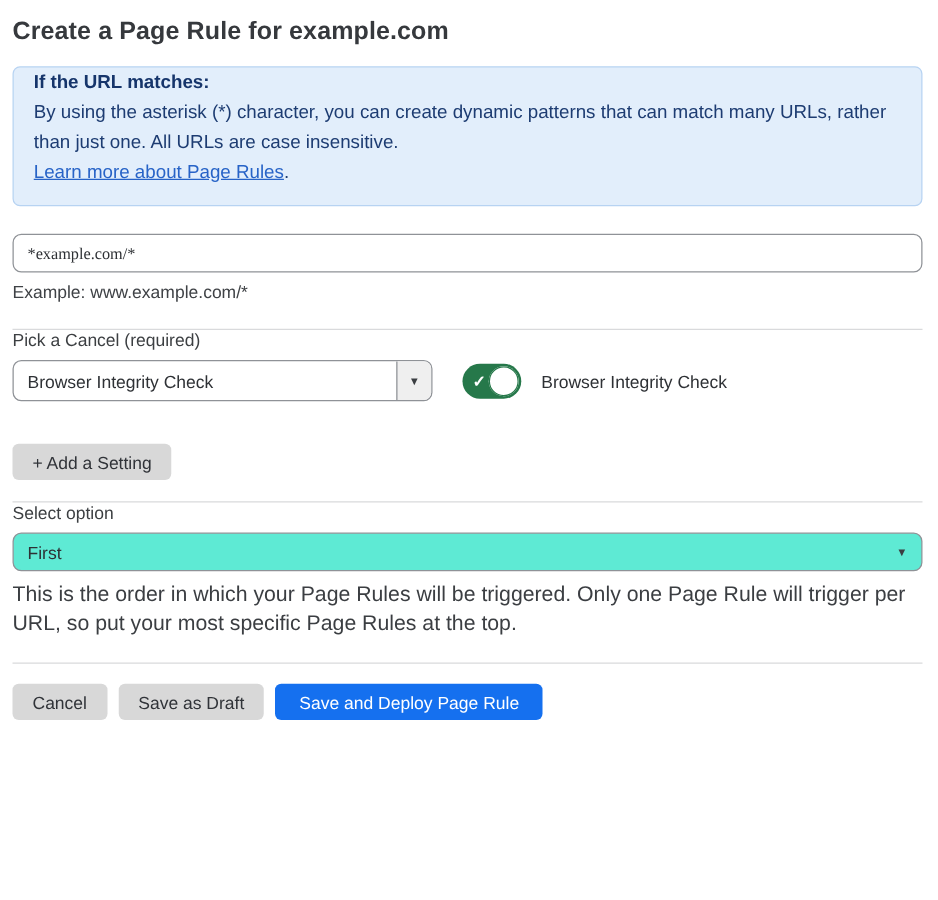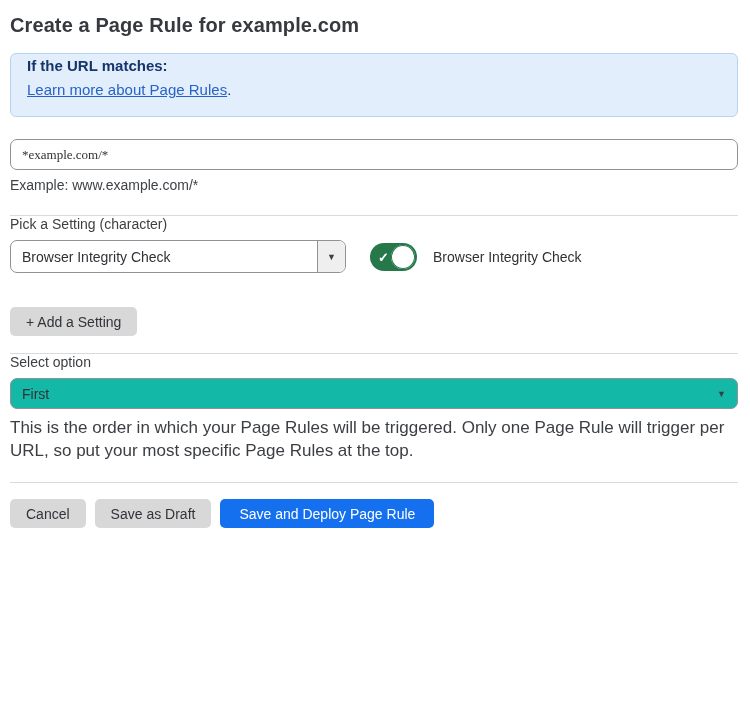--- a/index.html
+++ b/index.html
@@ -152,21 +152,21 @@
 
   .add-setting-btn { margin-top: 34px; }
 
   
   .select-full {
     position: relative;
     width: 100%;
     height: 31px;
     border: 1px solid #8f9297;
     border-radius: 7px;
-    background: #14b8a6;
+    background: #5eead4;
     display: flex;
     align-items: center;
     padding: 0 11px;
     font-size: 14px;
     color: #2e3135;
     cursor: pointer;
   }
   .select-full .full-arrow {
     position: absolute;
     right: 11px;
@@ -191,32 +191,33 @@
 </style>
 </head>
 <body>
 
 <div class="container">
 
   <h1 class="page-title">Create a Page Rule for example.com</h1>
 
   <div class="info-box">
     <div class="info-heading">If the URL matches:</div>
+    <div class="info-body">By using the asterisk (*) character, you can create dynamic patterns that can match many URLs, rather than just one. All URLs are case insensitive.</div>
     <div>
       <a class="info-link">Learn more about Page Rules</a><span class="info-link-suffix">.</span>
     </div>
   </div>
 
   <input class="text-input" type="text" value="*example.com/*" style="">
   <div class="field-helper">Example: www.example.com/*</div>
 
   <hr class="divider">
 
 
-  <div class="field-label">Pick a Setting (character)</div>
+  <div class="field-label">Pick a Cancel (required)</div>
 
   <div class="setting-row">
     <div class="select-box">
       <div class="select-value">Browser Integrity Check</div>
       <div class="select-arrow-section">
         <span>▼</span>
       </div>
     </div>
 
     <div class="toggle-wrap">

